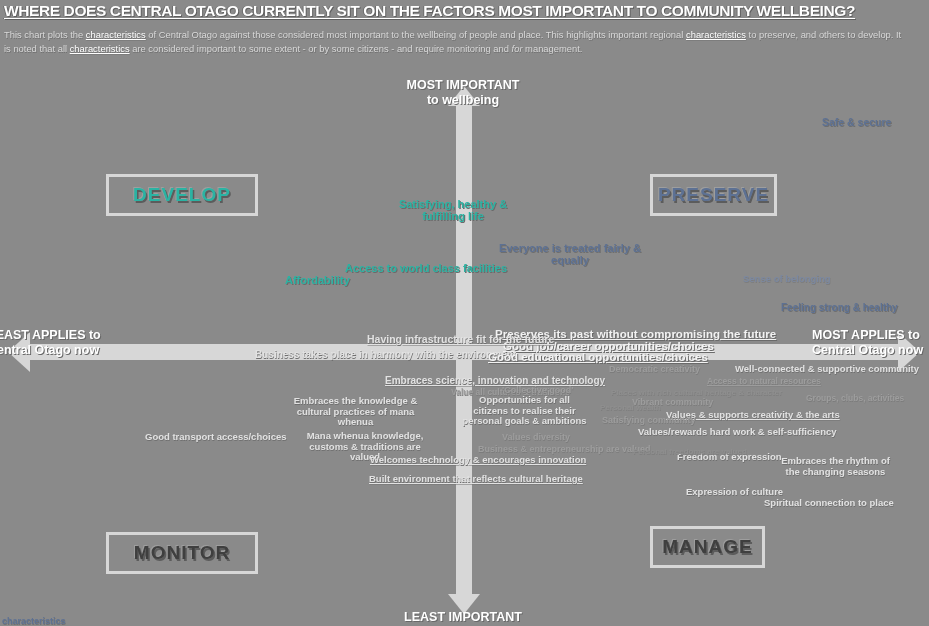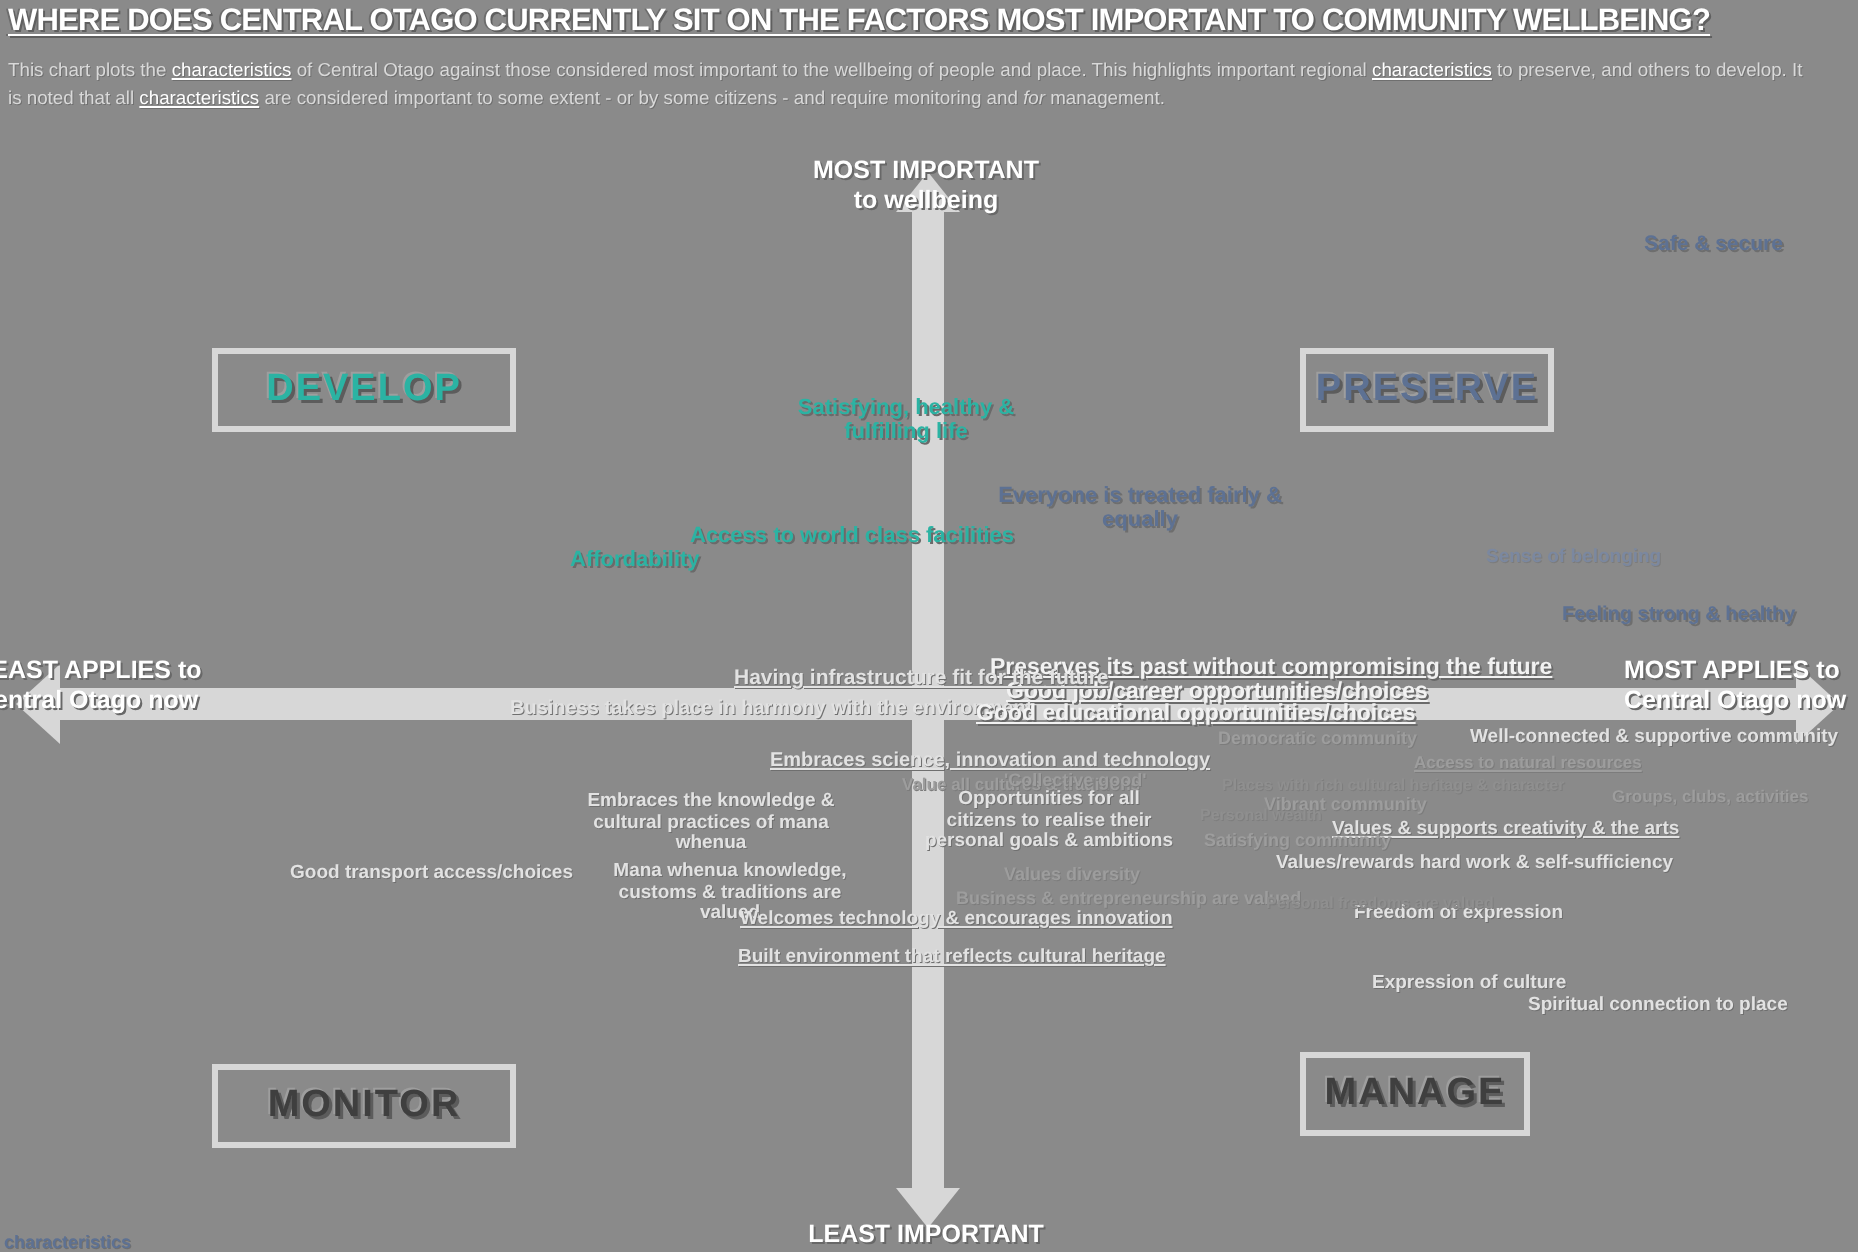--- a/index.html
+++ b/index.html
@@ -248,39 +248,40 @@
   <div class="pt bgrey" style="left:743px; top:274px; font-size:9.5px;">Sense of belonging</div>
   <div class="pt blue" style="left:781px; top:302px; font-size:10px;">Feeling strong &amp; healthy</div>
 
   <div class="pt white u" style="left:495px; top:328px; font-size:11.5px;">Preserves its past without compromising the future</div>
   <div class="pt white u" style="left:503px; top:340px; font-size:11.5px;">Good job/career opportunities/choices</div>
   <div class="pt light u" style="left:367px; top:334px; font-size:10.5px;">Having infrastructure fit for the future</div>
   <div class="pt light" style="left:255px; top:349px; font-size:10px;">Business takes place in harmony with the environment</div>
   <div class="pt white u" style="left:488px; top:351px; font-size:11.5px;">Good educational opportunities/choices</div>
 
   <div class="pt grey" style="left:451px; top:388px; font-size:8.5px;">Value all cultures &amp; traditions</div>
-  <div class="pt grey" style="left:609px; top:364px; font-size:9px;">Democratic community</div>
+  <div class="pt grey" style="left:609px; top:364px; font-size:9px;">Democratic creativity</div>
   <div class="pt light" style="left:735px; top:364px; font-size:9.5px;">Well-connected &amp; supportive community</div>
   <div class="pt light u" style="left:385px; top:375px; font-size:10px;">Embraces science, innovation and technology</div>
   <div class="pt grey u" style="left:707px; top:377px; font-size:8.5px;">Access to natural resources</div>
   <div class="pt light center wrap" style="left:288px; top:396px; width:135px; font-size:9.5px;">Embraces the knowledge &amp; cultural practices of mana whenua</div>
   <div class="pt grey" style="left:502px; top:385px; font-size:9px;">'Collective good'</div>
   <div class="pt dgrey" style="left:611px; top:389px; font-size:8px;">Places with rich cultural heritage &amp; character</div>
   <div class="pt grey" style="left:632px; top:397px; font-size:9px;">Vibrant community</div>
   <div class="pt grey" style="left:806px; top:394px; font-size:8.5px;">Groups, clubs, activities</div>
   <div class="pt light center wrap" style="left:462px; top:395px; width:125px; font-size:9.5px;">Opportunities for all citizens to realise their personal goals &amp; ambitions</div>
   <div class="pt dgrey" style="left:600px; top:404px; font-size:8px;">Personal wealth</div>
   <div class="pt light u" style="left:666px; top:410px; font-size:9.5px;">Values &amp; supports creativity &amp; the arts</div>
   <div class="pt grey" style="left:602px; top:415px; font-size:9px;">Satisfying community</div>
   <div class="pt light" style="left:145px; top:432px; font-size:9.5px;">Good transport access/choices</div>
   <div class="pt light center wrap" style="left:300px; top:431px; width:130px; font-size:9.5px;">Mana whenua knowledge, customs &amp; traditions are valued</div>
   <div class="pt grey" style="left:502px; top:432px; font-size:9px;">Values diversity</div>
   <div class="pt light" style="left:638px; top:427px; font-size:9.5px;">Values/rewards hard work &amp; self-sufficiency</div>
   <div class="pt grey" style="left:478px; top:444px; font-size:9px;">Business &amp; entrepreneurship are valued</div>
   <div class="pt light" style="left:645px; top:452px; font-size:9.5px;padding-left:32px;">Freedom of expression</div>
   <div class="pt light u" style="left:370px; top:455px; font-size:9.5px;">Welcomes technology &amp; encourages innovation</div>
   <div class="pt dgrey" style="left:633px; top:448px; font-size:8px;">Personal freedoms are valued</div>
+  <div class="pt light center wrap" style="left:778px; top:456px; width:115px; font-size:9.5px;">Embraces the rhythm of the changing seasons</div>
   <div class="pt light u" style="left:369px; top:474px; font-size:9.5px;">Built environment that reflects cultural heritage</div>
   <div class="pt light" style="left:686px; top:487px; font-size:9.5px;">Expression of culture</div>
   <div class="pt light" style="left:764px; top:498px; font-size:9.5px;">Spiritual connection to place</div>
 
   <div id="bottom-left-note">characteristics</div>
 </div>
 
 </body></html>

